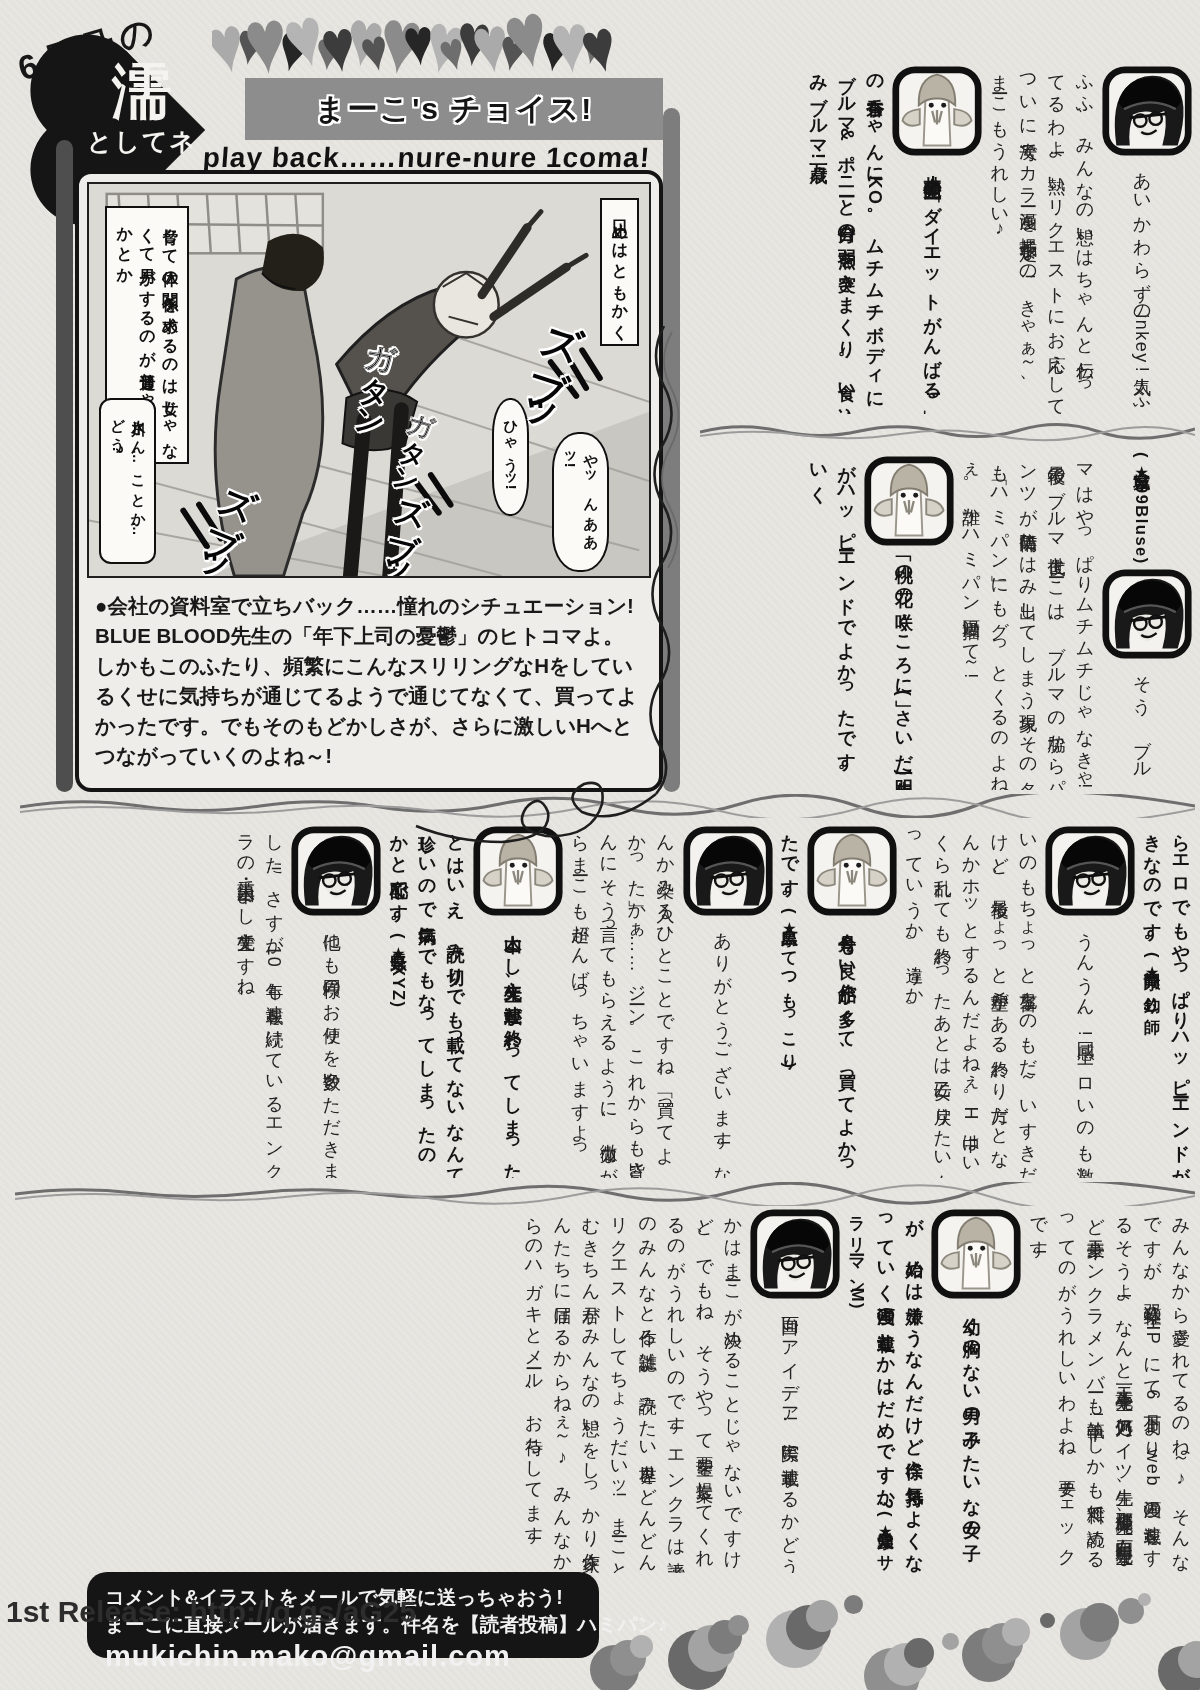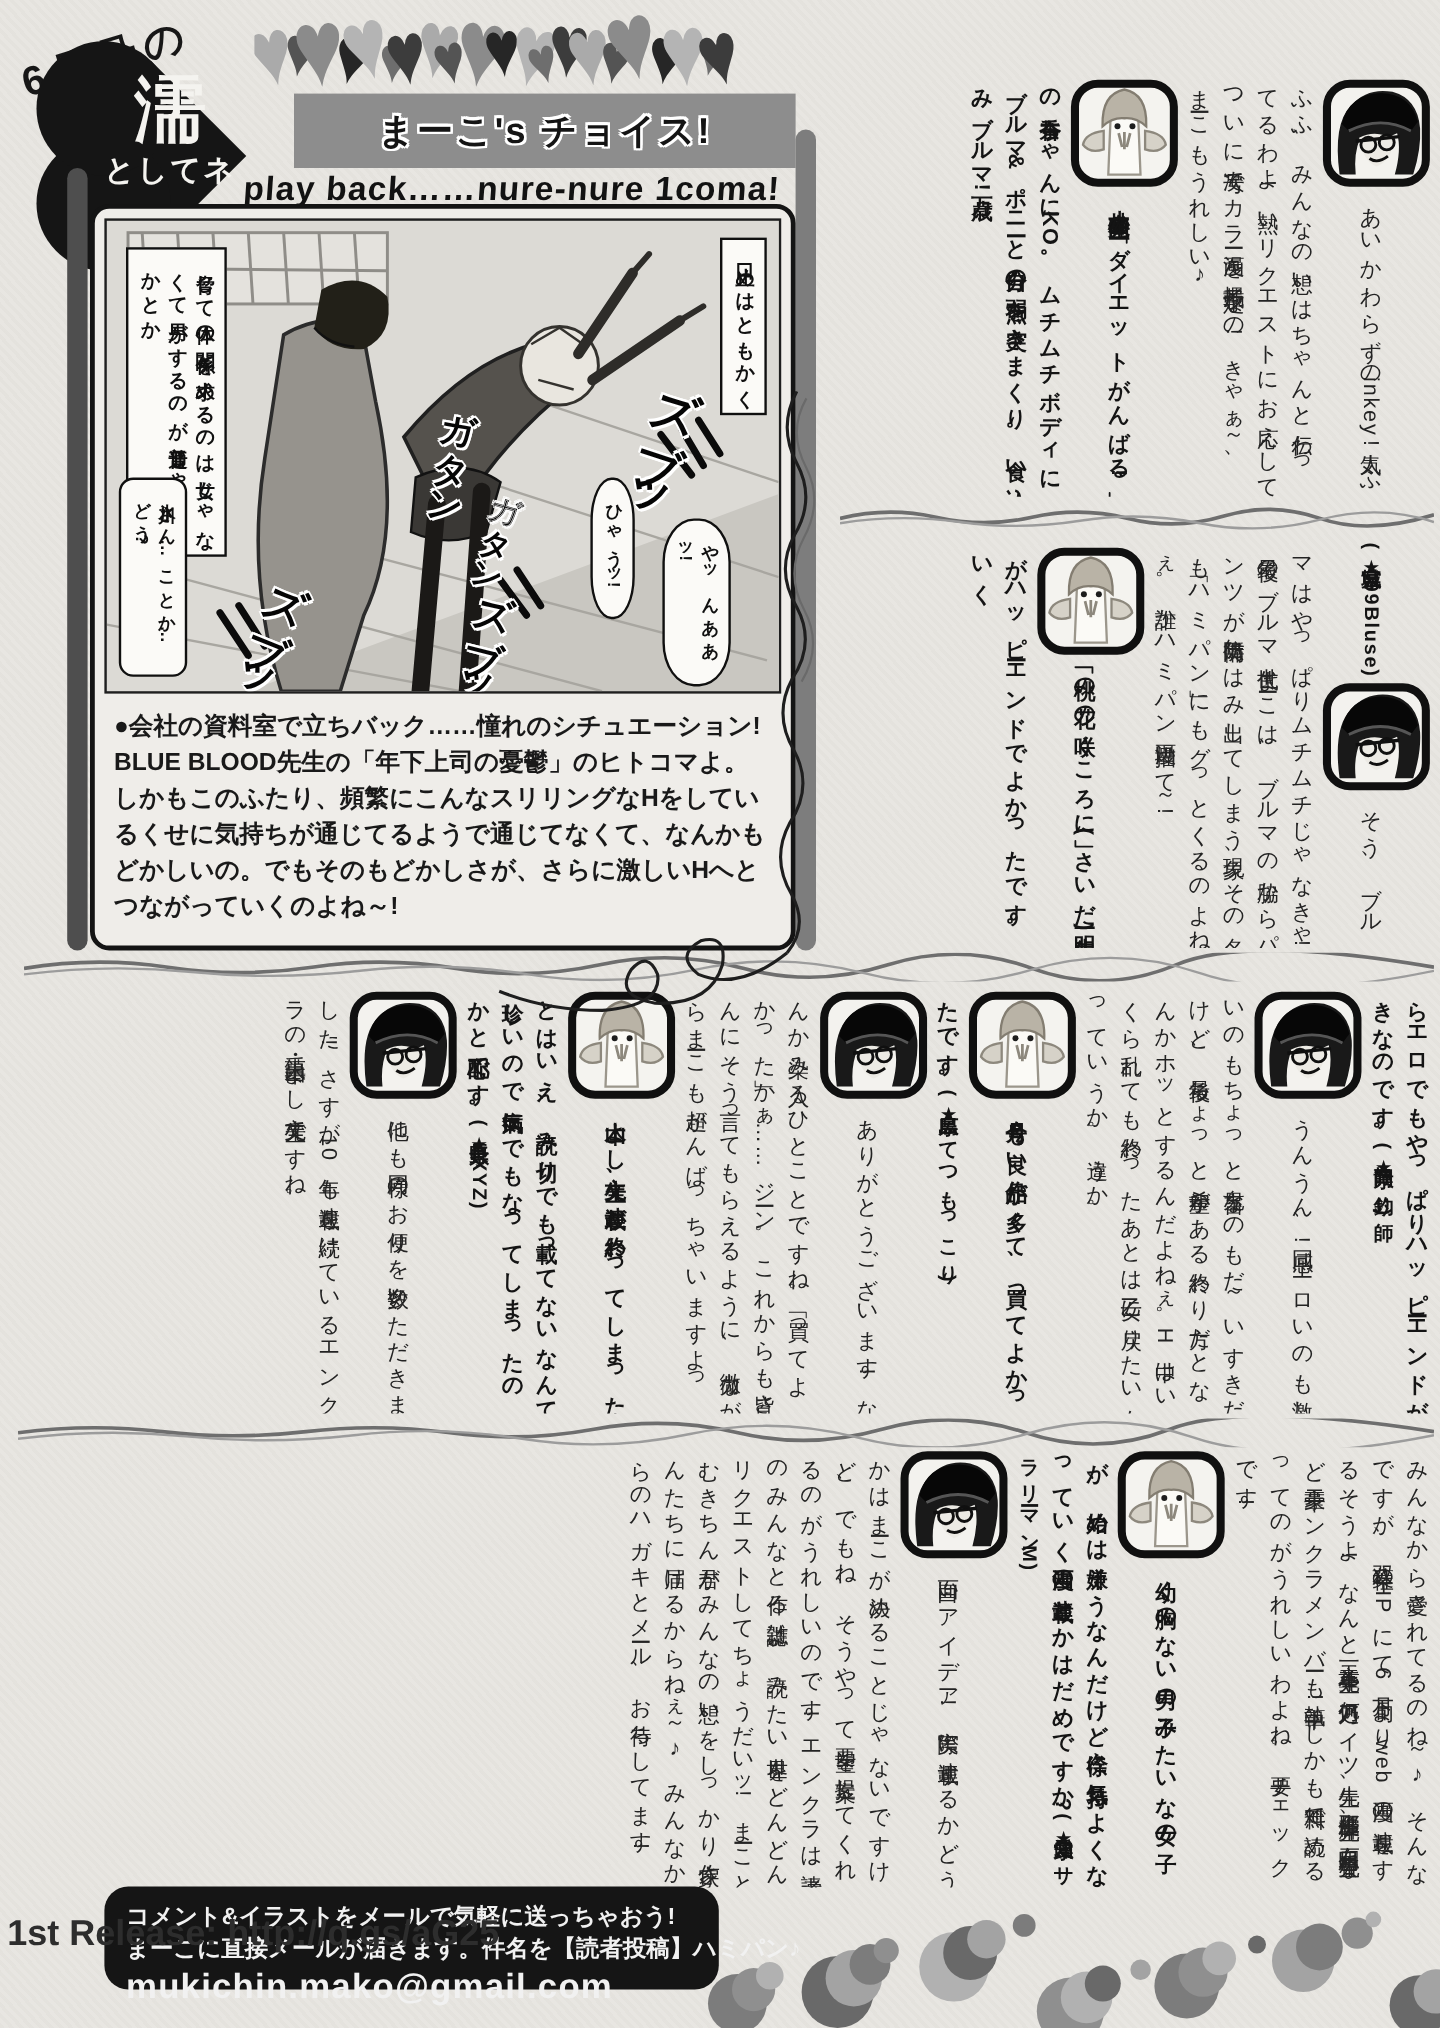--- a/index.html
+++ b/index.html
@@ -158,21 +158,21 @@
       <div class="bubble bubble-kuchidome">口止めはともかく</div>
       <div class="bubble bubble-hikawa">氷川さん…ことか…どう?</div>
       <div class="bubble bubble-hyau">ひゃうッ!</div>
       <div class="bubble bubble-yah">やッ んああッ!</div>
       <span class="sfx sfx-0">ズブッ</span>
       <span class="sfx sfx-1">ガタン</span>
       <span class="sfx sfx-2">ガタン</span>
       <span class="sfx sfx-3">ズブッ</span>
       <span class="sfx sfx-4">ズブッ</span>
     </div>
-    <div class="caption-text">●会社の資料室で立ちバック……憧れのシチュエーション! BLUE BLOOD先生の「年下上司の憂鬱」のヒトコマよ。しかもこのふたり、頻繁にこんなスリリングなHをしているくせに気持ちが通じてるようで通じてなくて、なんかもどかしいの。でもそのもどかしさが、さらに激しいHへとつながっていくのよね～!</div>
+    <div class="caption-text">●会社の資料室で立ちバック……憧れのシチュエーション! BLUE BLOOD先生の「年下上司の憂鬱」のヒトコマよ。しかもこのふたり、頻繁にこんなスリリングなHをしているくせに気持ちが通じてるようで通じてなくて、買ってよかったです。でもそのもどかしさが、さらに激しいHへとつながっていくのよね～!</div>
   </div>
 
   <svg class="ribbon" viewBox="0 0 392 562">
     <g fill="none" stroke="#1e1e1e" stroke-width="2.6">
       <path d="M368 0 Q352 30 368 60 Q384 90 366 120 Q350 150 368 180 Q384 210 364 240 Q348 270 366 300 Q382 330 362 360 Q346 390 364 420 Q378 446 360 468"></path>
       <path d="M360 468 Q320 500 286 486 Q266 470 288 458 Q310 452 306 478 Q296 512 250 510 Q216 504 230 482 Q244 466 252 486 Q256 512 206 516 Q160 516 120 500"></path>
     </g>
     <g fill="none" stroke="#6a6a6a" stroke-width="1.8">
       <path d="M376 6 Q360 34 376 64 Q390 92 374 122 Q358 152 374 182 Q390 212 372 242"></path>
     </g>

